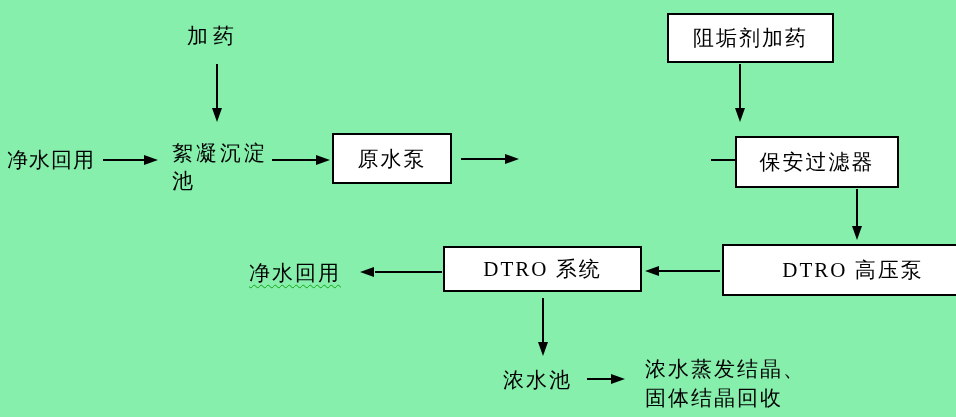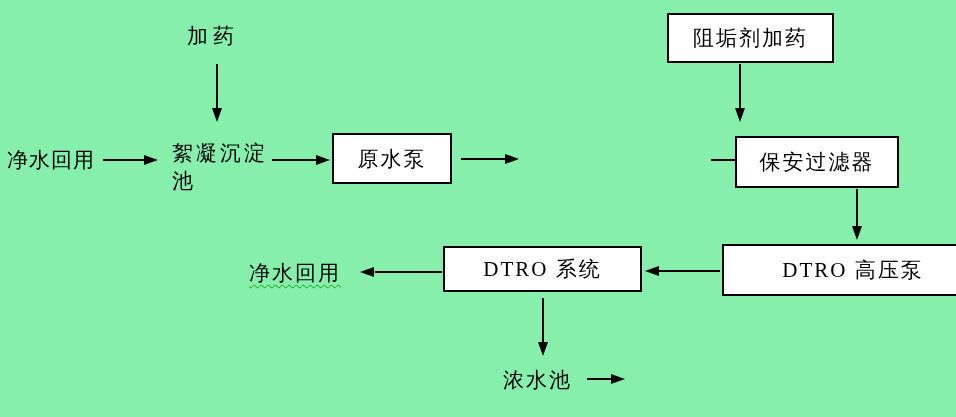--- a/index.html
+++ b/index.html
@@ -104,20 +104,24 @@
 
   <div class="lbl multiline" style="left:172px; top:139px; letter-spacing:3px;">
     <div>絮凝沉淀</div>
     <div>池</div>
   </div>
 
   <div class="lbl squiggle" style="left:249px; top:259px;">净水回用</div>
 
   <div class="lbl" style="left:503px; top:366px;">浓水池</div>
 
+  <div class="lbl multiline" style="left:645px; top:355px; line-height:29px;">
+    <div>浓水蒸发结晶、</div>
+    <div>固体结晶回收</div>
+  </div>
 
   <div class="box" style="left:658px; top:13px; width:167px; height:50px;margin-left:9px;">
     <span>阻垢剂加药</span>
   </div>
 
   <div class="box" style="left:332px; top:133px; width:120px; height:51px;">
     <span>原水泵</span>
   </div>
 
 

